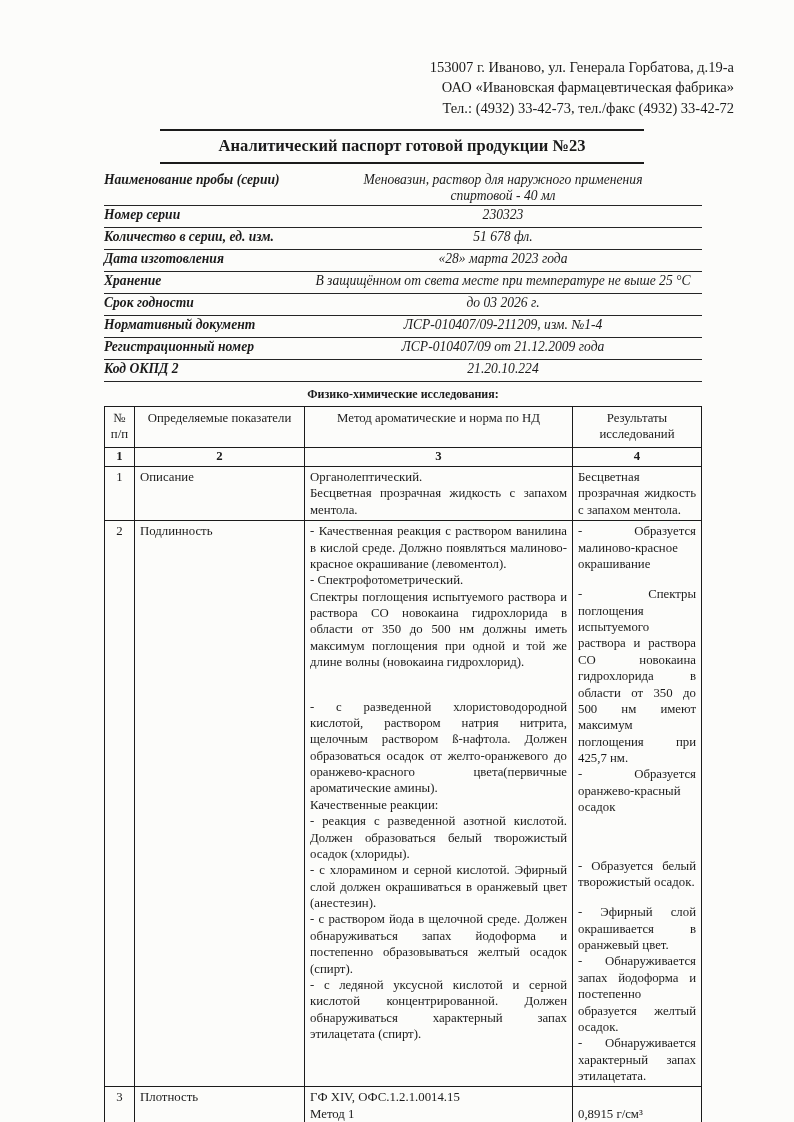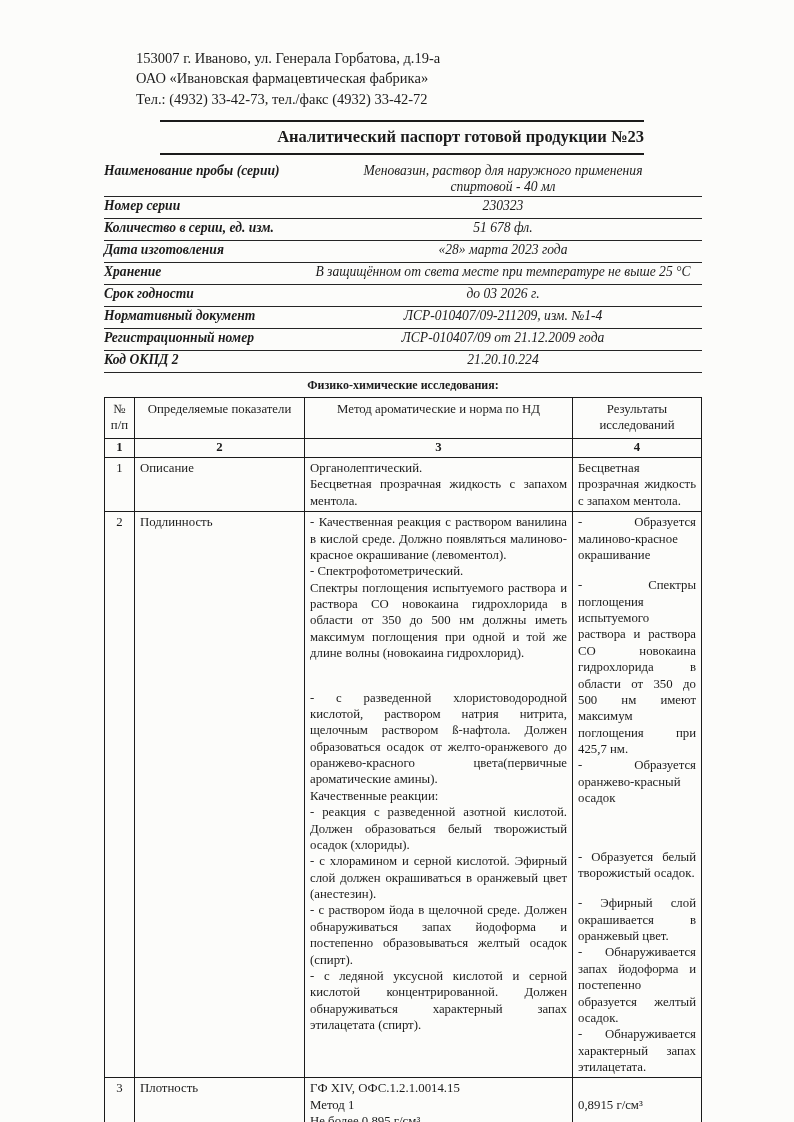--- a/index.html
+++ b/index.html
@@ -16,33 +16,34 @@
     overflow:hidden;
   }
   .content {
     position:absolute;
     left:104px; top:48px;
     width:598px;
   }
 
   
   .org-header {
-    text-align:left;
+    text-align:right;
     font-size:14.5px;
     line-height:1.4;
     transform:translateX(32px);
+    margin-top:9px;
   }
 
   
   .title-box {
     margin:11px 0 0 56px;
     width:484px;
     border-top:2.6px solid #1b1b1b;
     border-bottom:2.6px solid #1b1b1b;
-    text-align:right;
+    text-align:center;
     font-weight:bold;
     font-size:16.5px;
     padding:5px 0 6px;
   }
 
   
   .properties { margin-top:7px; font-size:13.6px; }
   .prop-row {
     display:flex;
     border-bottom:1.4px solid #252525;

